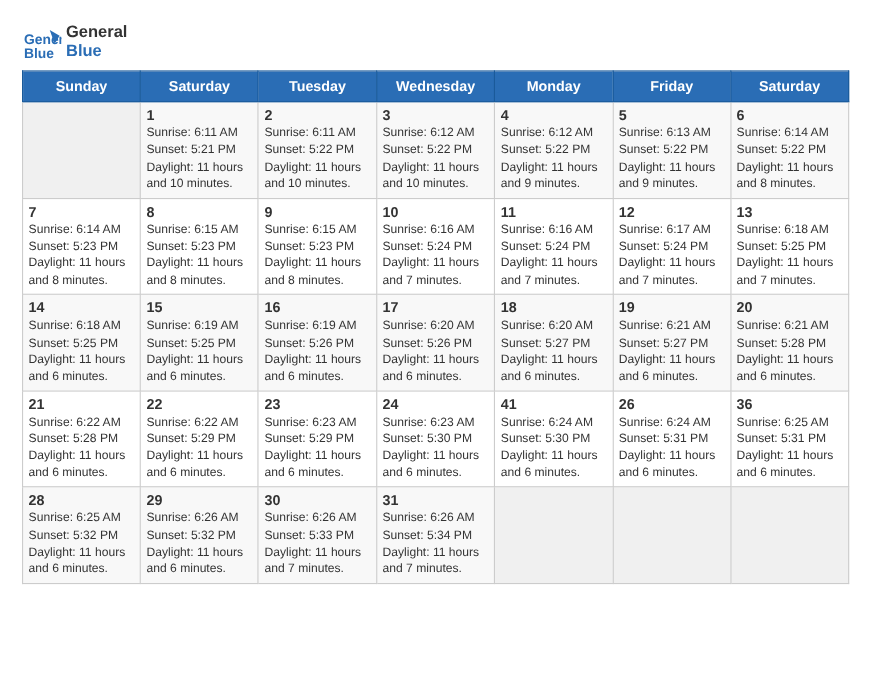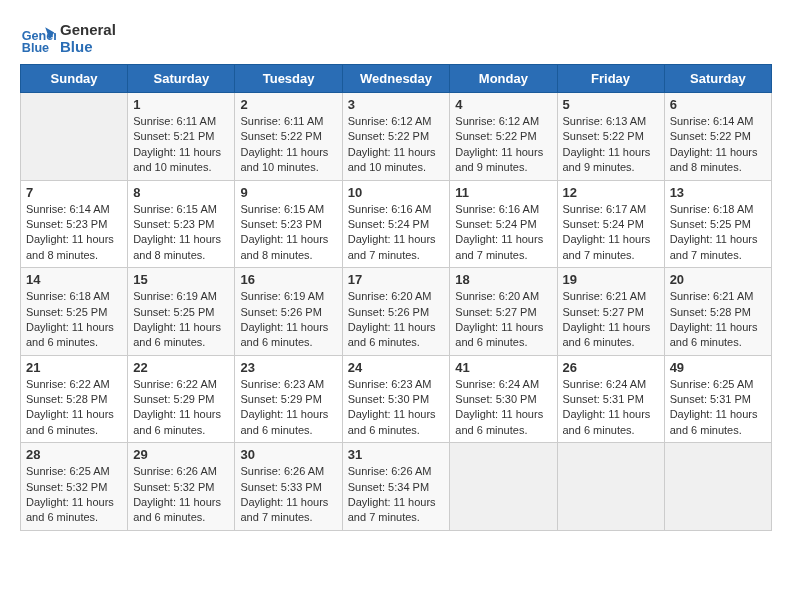--- a/index.html
+++ b/index.html
@@ -325,21 +325,21 @@
       </td>
         <td>
         <span class="day-num">26</span>
         <div class="day-info">
           Sunrise: 6:24 AM<br>
           Sunset: 5:31 PM<br>
           Daylight: 11 hours and 6 minutes.
         </div>
       </td>
         <td>
-        <span class="day-num">49</span>
+        <span class="day-num">36</span>
         <div class="day-info">
           Sunrise: 6:25 AM<br>
           Sunset: 5:31 PM<br>
           Daylight: 11 hours and 6 minutes.
         </div>
       </td>
       </tr>
       <tr>
         <td>
         <span class="day-num">28</span>

